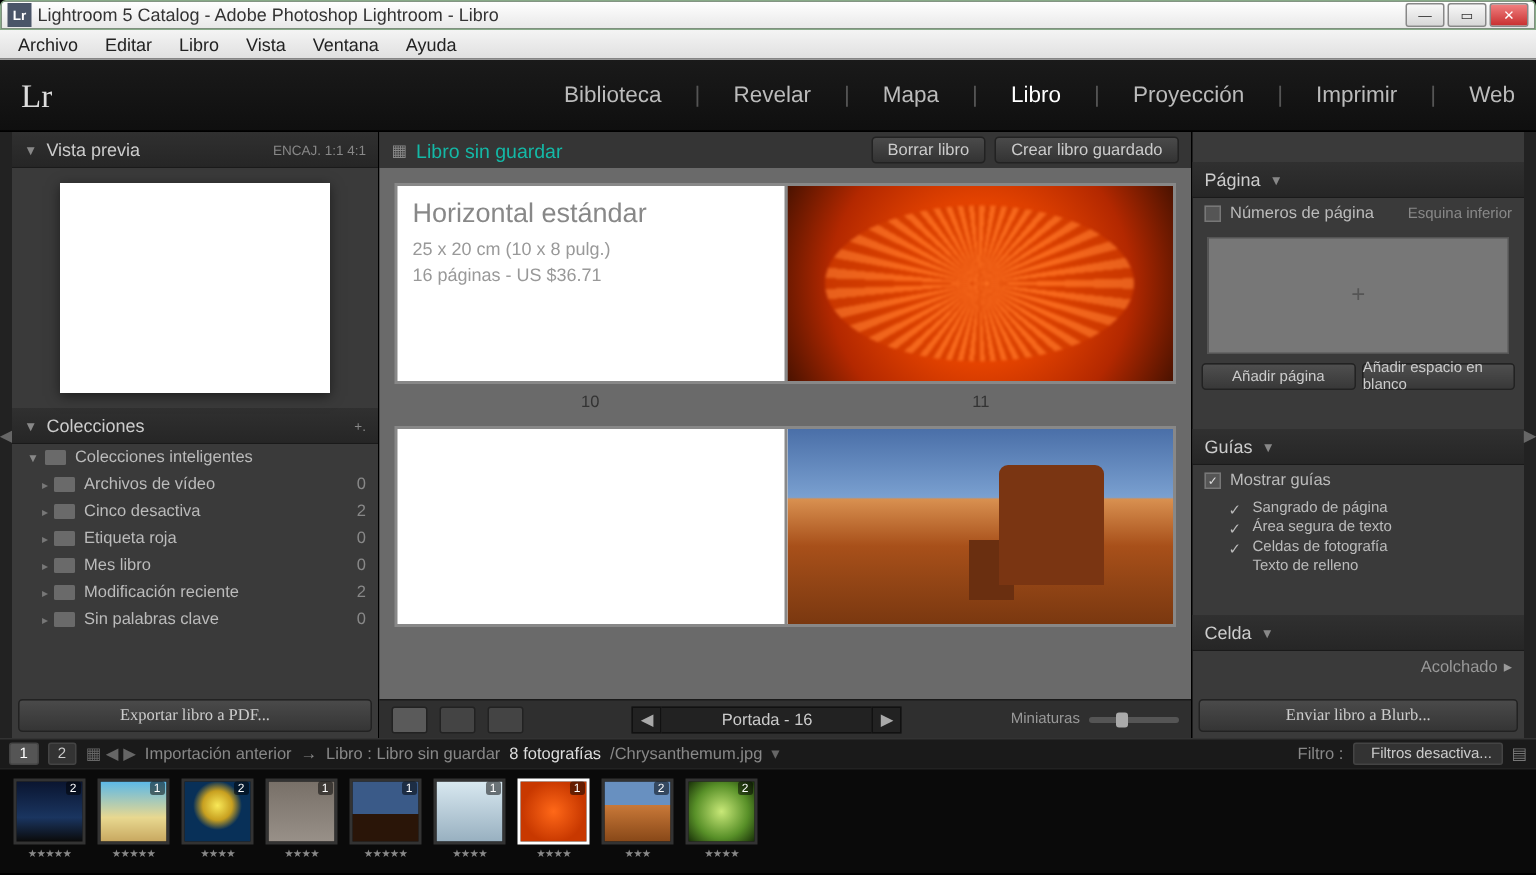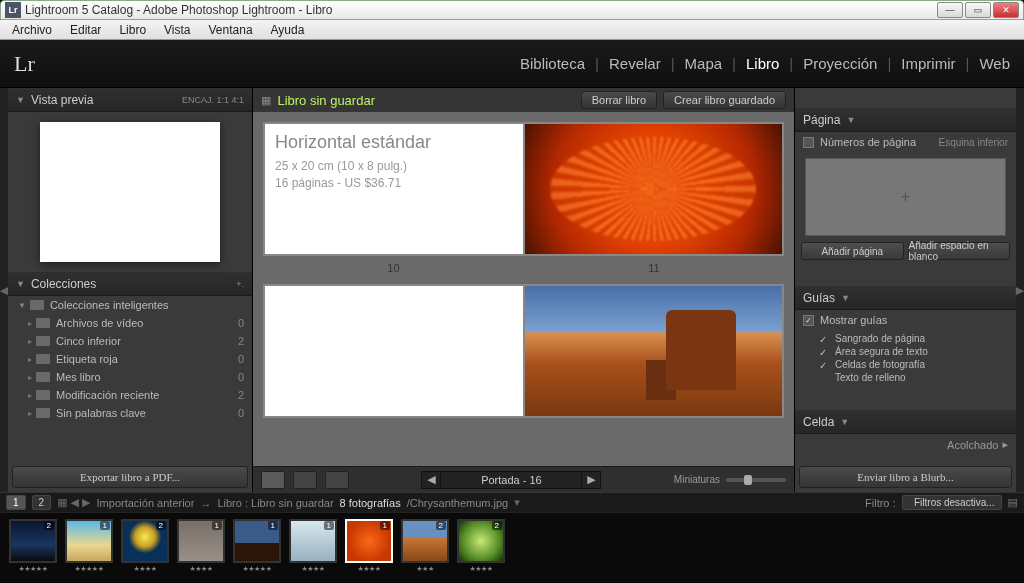--- a/index.html
+++ b/index.html
@@ -15,21 +15,21 @@
 
 
 .menubar { height: 20px; background: linear-gradient(#f4f4f4,#e0e0e0); display: flex; align-items: center; padding: 0 4px; gap: 2px; border-bottom: 1px solid #999; }
 .menubar span { padding: 2px 8px; color: #222; font-size: 12px; }
 
 
 .header { height: 48px; background: linear-gradient(#1a1a1a,#0f0f0f); display: flex; align-items: center; padding: 0 14px; border-bottom: 1px solid #000; }
 .logo { font-family: Georgia, serif; font-size: 22px; color: #ddd; margin-right: 14px; }
 .subtitle { color: #888; font-size: 11px; line-height: 1.2; }
 .subtitle .line2 { color: #ccc; font-size: 14px; }
-.modules { margin-left: auto; display: flex; align-items: center; gap: 0; color: #bbb; font-size: 15px; }
+.modules { margin-left: auto; display: flex; align-items: center; gap: 12px; color: #bbb; font-size: 15px; }
 .modules .sep { color: #555; margin: 0 10px; }
 .modules .mod { cursor: pointer; }
 .modules .mod.act { color: #fff; font-weight: 500; }
 
 
 .main { display: flex; height: 404px; }
 .panel { background: #3a3a3a; display: flex; flex-direction: column; }
 .panel.left { width: 245px; border-right: 1px solid #000; }
 .panel.right { width: 222px; border-left: 1px solid #000; }
 .panel-edge { width: 8px; background: #222; display: flex; align-items: center; justify-content: center; color: #666; }
@@ -48,21 +48,21 @@
 .coll-row { display: flex; align-items: center; height: 18px; padding: 0 8px 0 20px; color: #bbb; font-size: 11px; }
 .coll-row .fi { width: 14px; height: 10px; background: #6a6a6a; border-radius: 1px; margin-right: 6px; }
 .coll-row .ct { margin-left: auto; color: #888; }
 .coll-row.hdr { padding-left: 10px; }
 .coll-row.hdr .tri2 { color: #888; font-size: 8px; margin-right: 4px; }
 
 .pbtn { height: 22px; margin: 4px; background: linear-gradient(#4a4a4a,#353535); border: 1px solid #222; border-radius: 3px; display: flex; align-items: center; justify-content: center; color: #ccc; font-size: 11px; font-family: Liberation Serif, serif; }
 
 
 .ctop { height: 24px; background: #353535; display: flex; align-items: center; padding: 0 8px; }
-.ctop .tit { color: #bef264; font-size: 13px; }
+.ctop .tit { color: #14b8a6; font-size: 13px; }
 .ctop .btns { margin-left: auto; display: flex; gap: 6px; }
 .ctop .btn { padding: 2px 10px; background: linear-gradient(#4a4a4a,#333); border: 1px solid #222; border-radius: 3px; color: #ccc; font-size: 11px; }
 
 .spreads { flex: 1; background: #6a6a6a; padding: 10px; overflow: hidden; position: relative; }
 .spread { display: flex; gap: 2px; margin-bottom: 6px; background: #888; padding: 2px; }
 .spage { flex: 1; height: 130px; background: #fff; position: relative; overflow: hidden; }
 .spage .txt { position: absolute; top: 8px; left: 10px; color: #888; font-size: 18px; }
 .spage .txt2 { position: absolute; top: 34px; left: 10px; color: #999; font-size: 12px; line-height: 1.4; }
 .flower { width: 100%; height: 100%; background: radial-gradient(circle at 50% 50%, #ff6b1a 0%, #e84500 35%, #b32800 70%, #4a1200 100%); }
 .flower::after { content:""; position:absolute; inset: 10% 10% 10% 10%; background: repeating-conic-gradient(from 0deg, #ff7828 0deg 4deg, #d43e00 4deg 8deg); border-radius: 50%; filter: blur(1px); opacity: .7; }
@@ -179,21 +179,21 @@
         </div>
         <div class="coll-row">
           <span style="color:#777;font-size:8px;margin-right:4px">▸</span>
           <span class="fi"></span>
           <span>Archivos de vídeo</span>
           <span class="ct">0</span>
         </div>
         <div class="coll-row">
           <span style="color:#777;font-size:8px;margin-right:4px">▸</span>
           <span class="fi"></span>
-          <span>Cinco inferior</span>
+          <span>Cinco desactiva</span>
           <span class="ct">2</span>
         </div>
         <div class="coll-row">
           <span style="color:#777;font-size:8px;margin-right:4px">▸</span>
           <span class="fi"></span>
           <span>Etiqueta roja</span>
           <span class="ct">0</span>
         </div>
         <div class="coll-row">
           <span style="color:#777;font-size:8px;margin-right:4px">▸</span>

